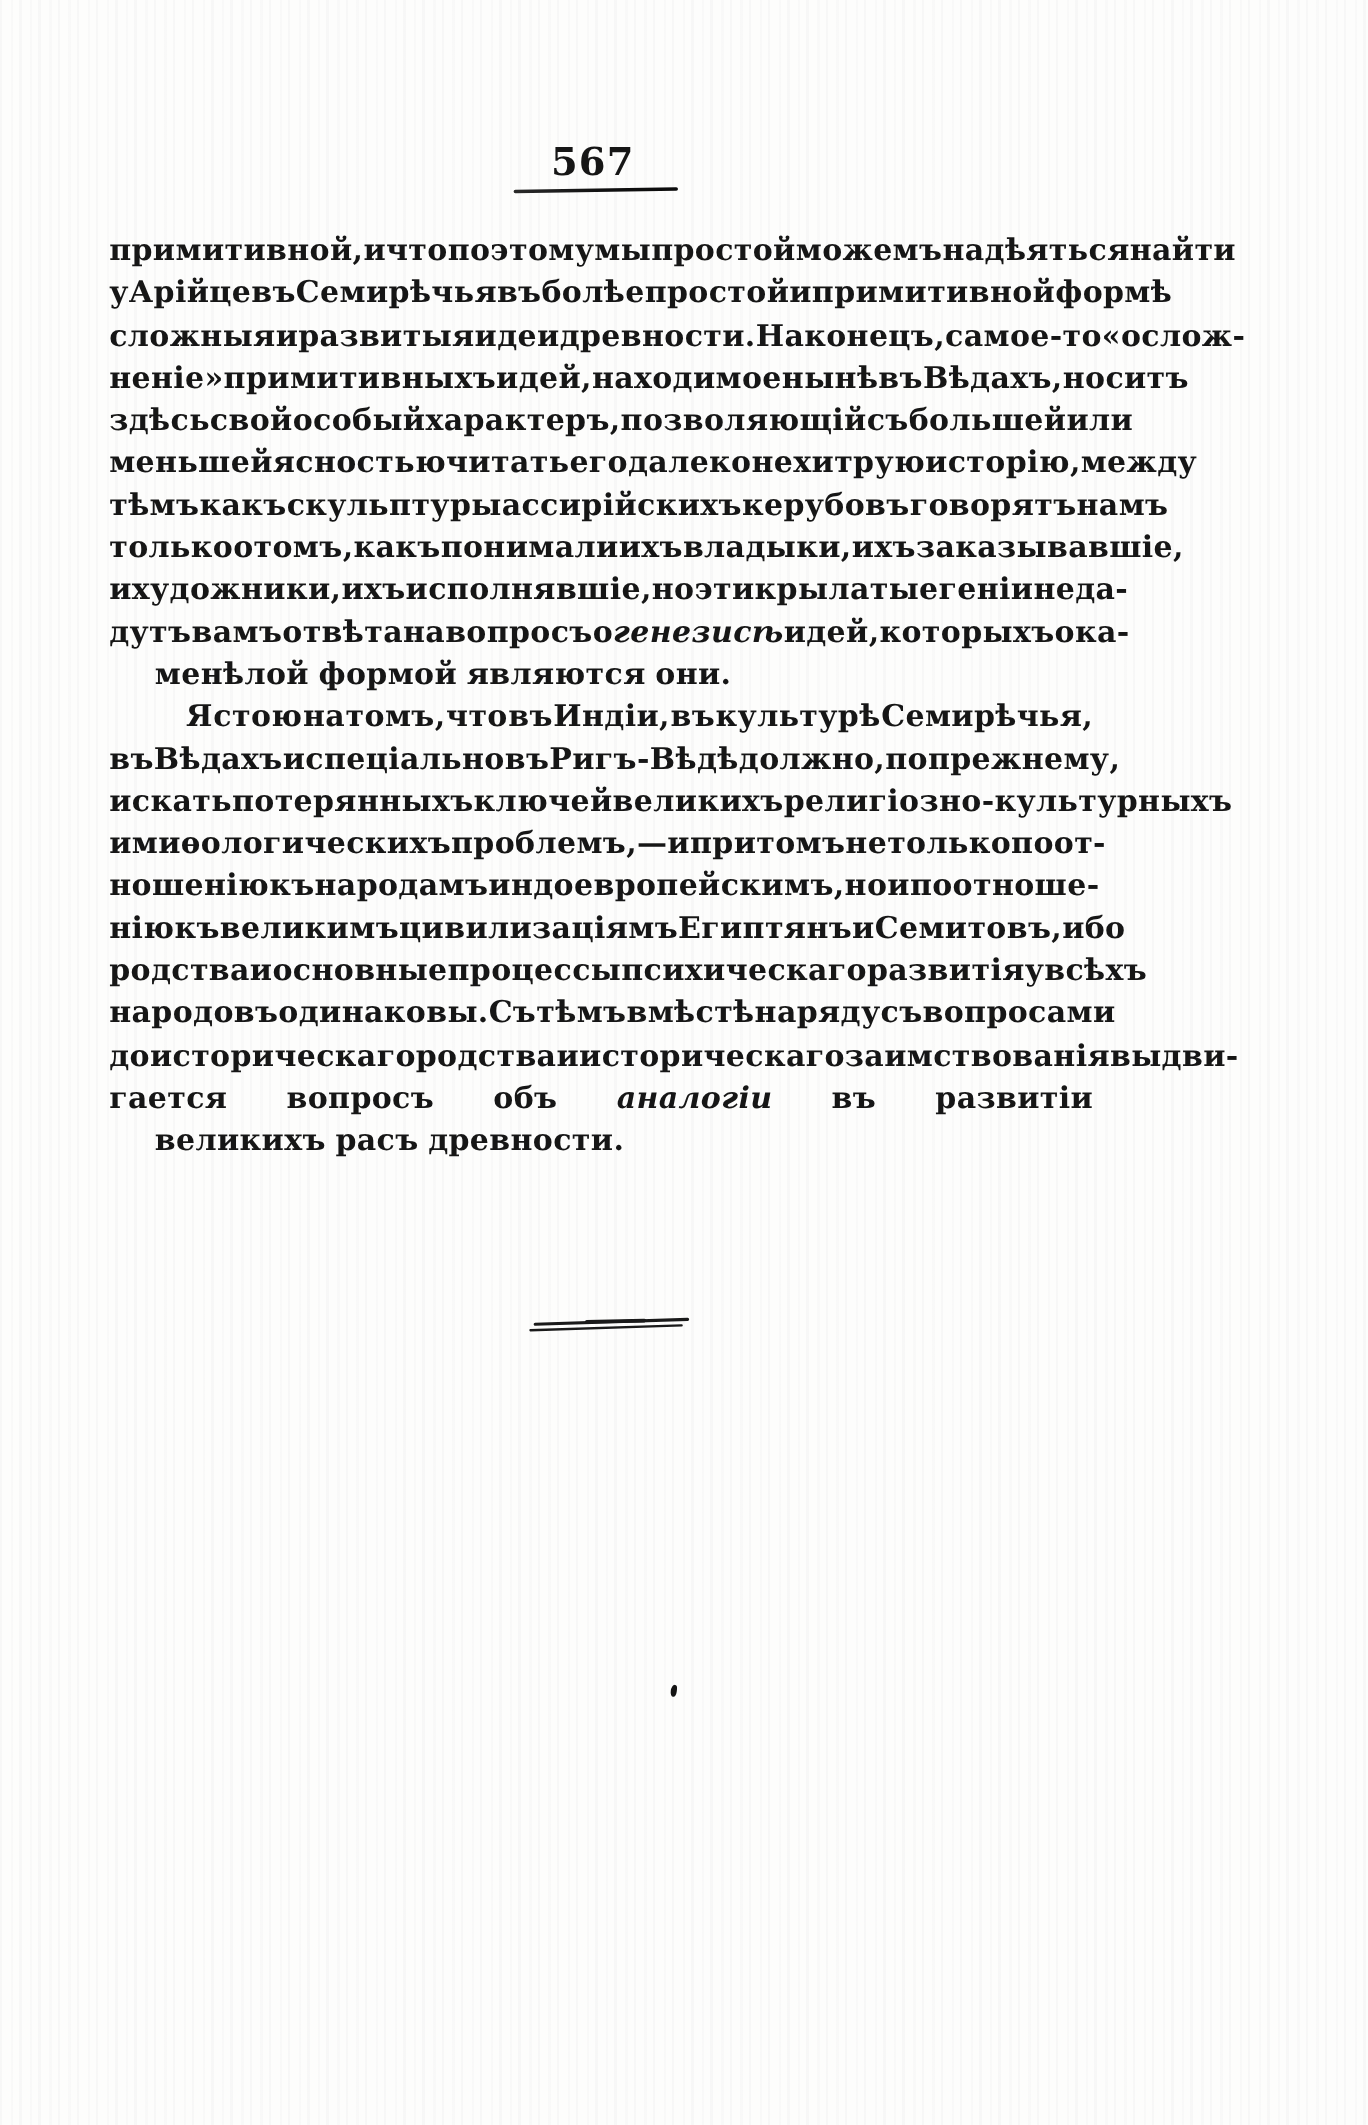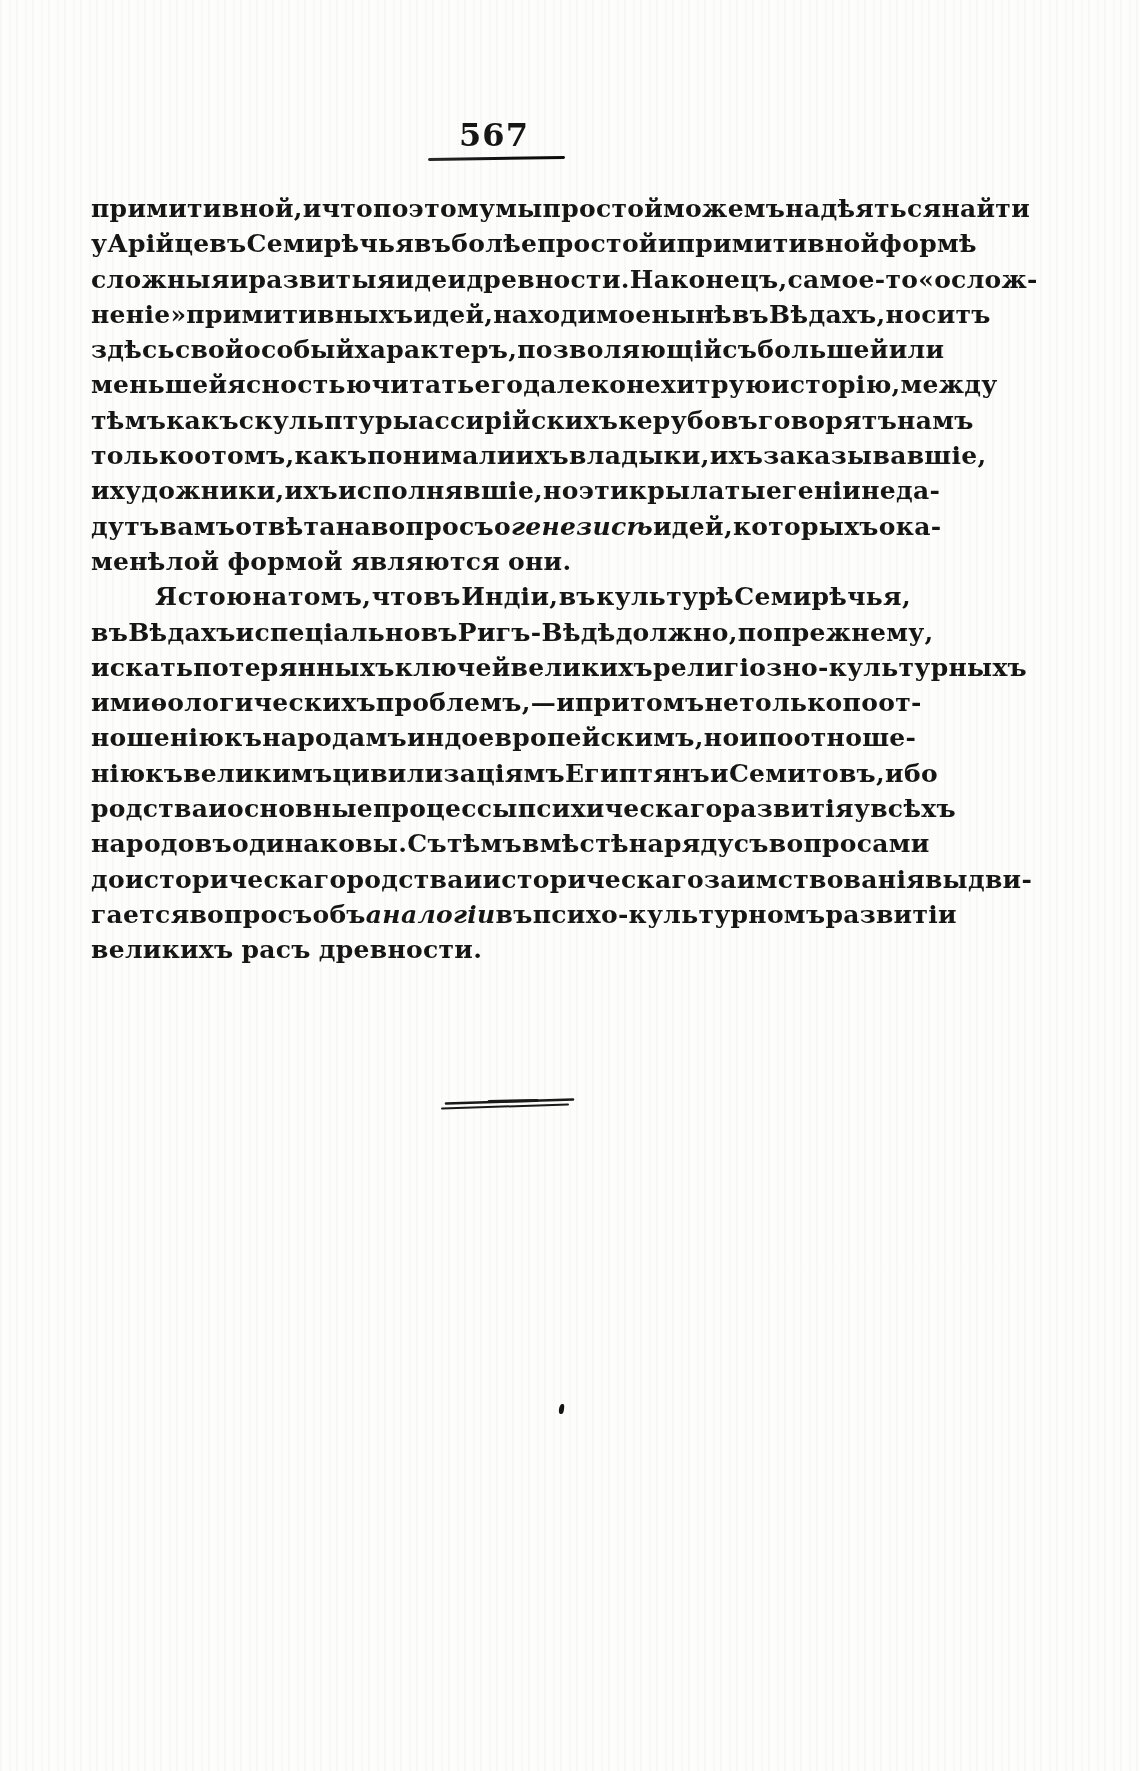--- a/index.html
+++ b/index.html
@@ -62,21 +62,21 @@
     display: flex;
     align-items: baseline;
     height: 35.3px;
     font-size: 25px;
     font-weight: bold;
     letter-spacing: 0.3px;
     white-space: nowrap;
     text-align: right;
   }
   .line.just { justify-content: space-between; }
-  .line:not(.just) { gap: 0.32em; justify-content: flex-start; }
+  .line:not(.just) { gap: 0.32em; justify-content: flex-start; margin-left: 38px; }
   .line.indent { padding-left: 64px; }
   .w { display: inline-block; }
   .w.it { font-style: italic; font-weight: bold; }
 
   .divider {
     position: absolute;
     top: 1097px;
     left: 441px;
     width: 134px;
     height: 16px;
@@ -311,21 +311,20 @@
           <span class="w">историческаго</span>
           <span class="w">заимствованія</span>
           <span class="w">выдви-</span>
         </div>
         <div class="line just">
           <span class="w">гается</span>
           <span class="w">вопросъ</span>
           <span class="w">объ</span>
           <span class="w it">аналогіи</span>
           <span class="w">въ</span>
-          <span class="w">психо-культурномъ</span>
           <span class="w">развитіи</span>
         </div>
         <div class="line">
           <span class="w">великихъ</span>
           <span class="w">расъ</span>
           <span class="w">древности.</span>
         </div>
       </div>
     </main>
 

